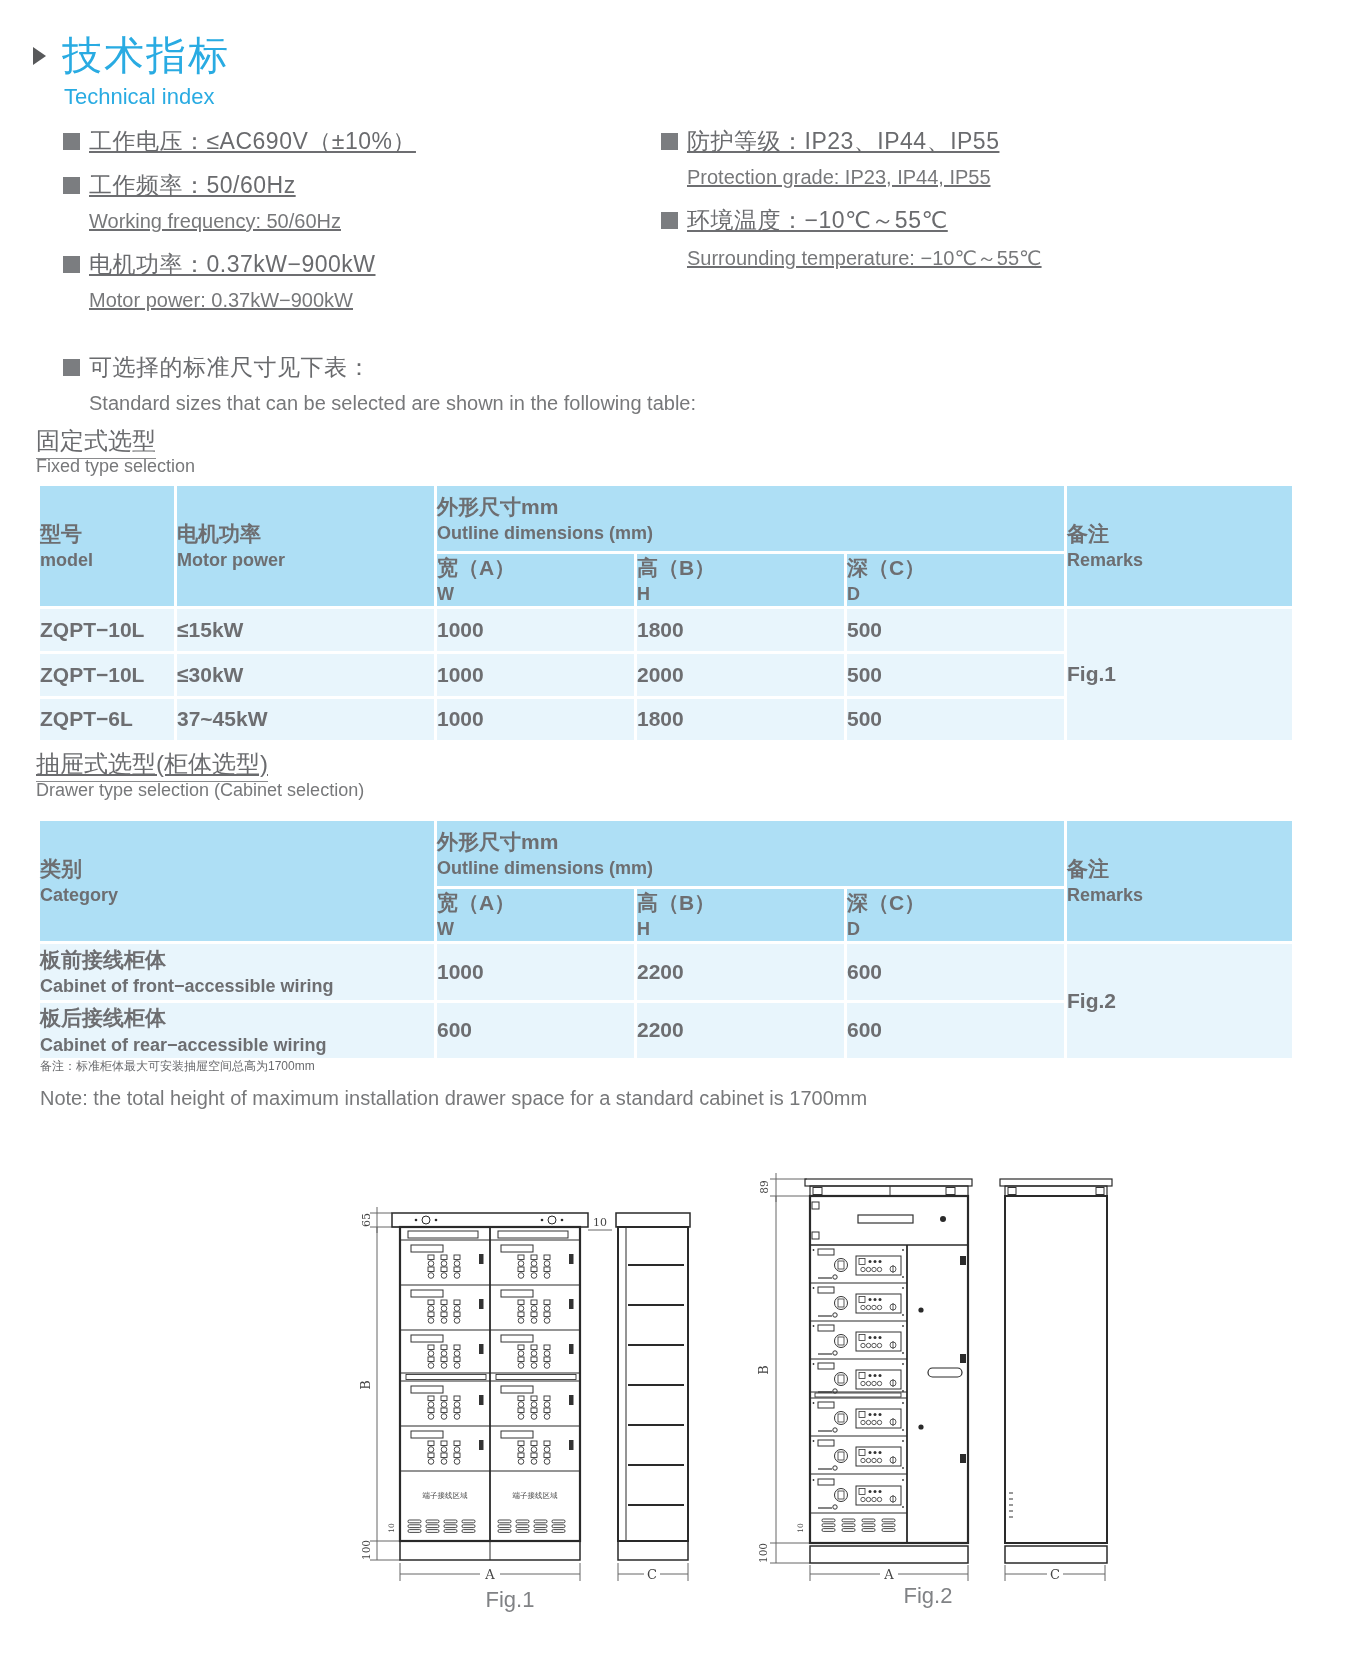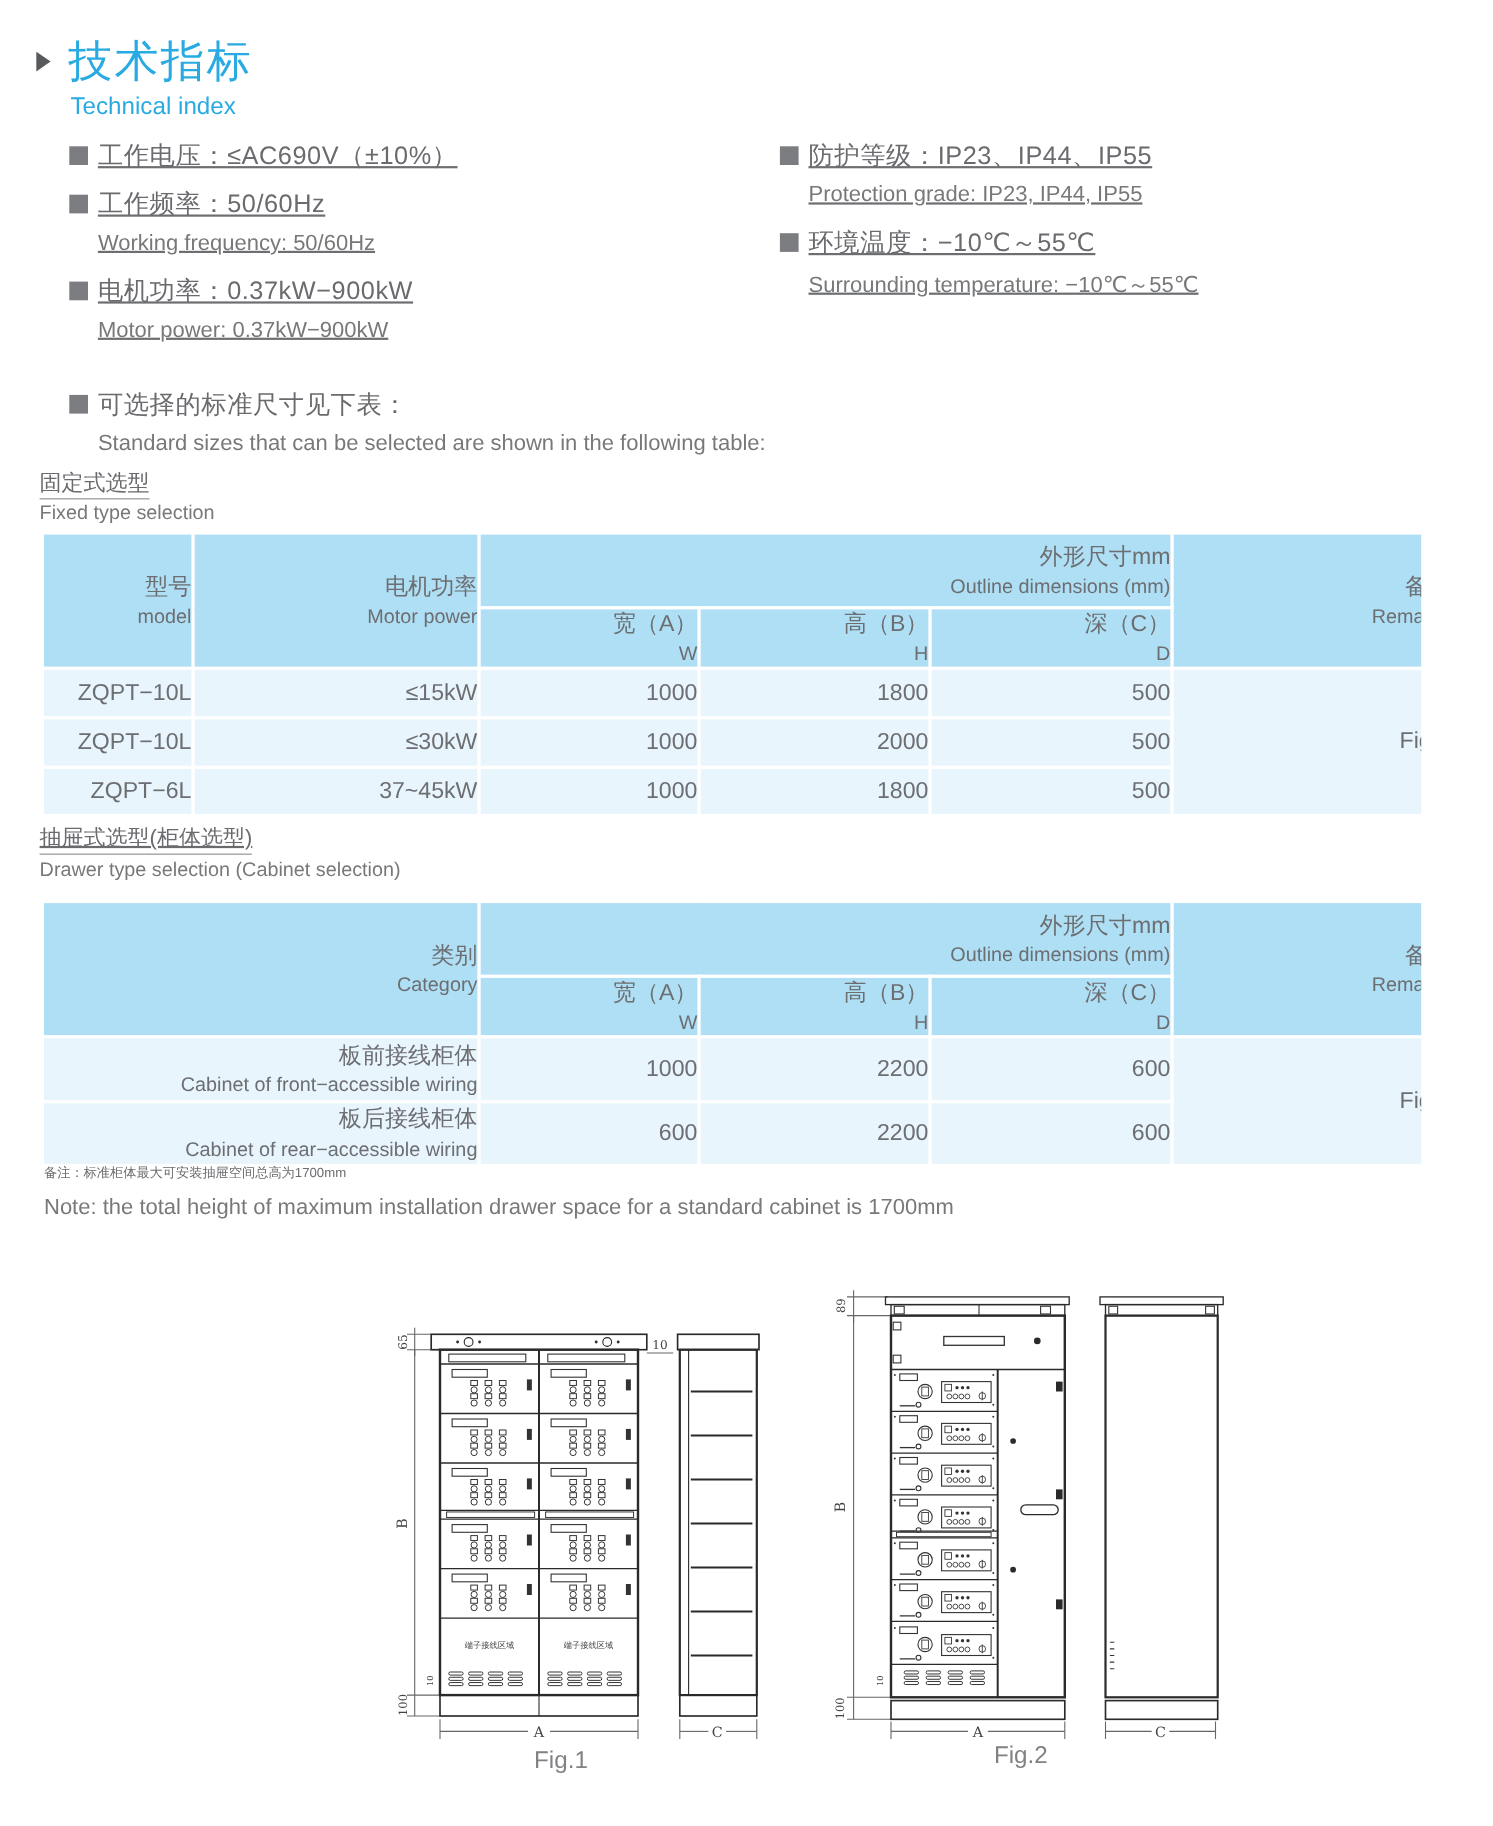--- a/index.html
+++ b/index.html
@@ -6,33 +6,33 @@
   #page{position:relative;width:1292px;height:1660px;background:#fff;overflow:hidden;
         font-family:"Liberation Sans","DejaVu Sans",sans-serif;color:#6d6e71;}
   
   .title-arrow{position:absolute;left:33px;top:47px;width:0;height:0;
       border-left:13px solid #58595b;border-top:9px solid transparent;border-bottom:9px solid transparent;}
   .title-zh{position:absolute;left:62px;top:28px;font-size:40px;color:#29abe2;letter-spacing:2px;}
   .title-en{position:absolute;left:64px;top:84px;font-size:22px;color:#29abe2;}
   
   .spec-col{position:absolute;text-decoration:underline;}
   #specs-left{left:63px;top:126px;width:620px;}
-  #specs-right{left:709px;top:126px;width:620px;}
+  #specs-right{left:661px;top:126px;width:620px;}
   .spec-item{margin-bottom:13px;}
   .spec-zh{font-size:23px;color:#6a6b6e;letter-spacing:0.5px;}
   .bullet{display:inline-block;width:17px;height:17px;background:#7b7d80;margin-right:9px;position:relative;top:1px;}
   .spec-en{font-size:20px;color:#77787a;margin:9px 0 16px 26px;}
   #spec-intro{position:absolute;left:63px;top:352px;}
   
-  .sec-zh{position:absolute;font-size:20px;color:#6a6b6e;border-bottom:1px solid #8a8b8d;padding-bottom:1px;}
+  .sec-zh{position:absolute;font-size:24px;color:#6a6b6e;border-bottom:1px solid #8a8b8d;padding-bottom:1px;}
   .sec-en{position:absolute;font-size:18px;color:#77787a;}
   
   .dtable{position:absolute;border-collapse:collapse;table-layout:fixed;width:1282px;}
-  .dtable th,.dtable td{border:3px solid #fff;text-align:right;vertical-align:middle;
-      font-weight:normal;color:#6d6e71;padding:0;}
+  .dtable th,.dtable td{border:3px solid #fff;text-align:left;vertical-align:middle;
+      font-weight:bold;color:#6d6e71;padding:0;}
   .dtable th{background:#aedff5;}
   .dtable td{background:#e8f5fc;}
   .zh{font-size:21px;line-height:1.3;}
   .en{font-size:18px;line-height:1.25;margin-top:2px;}
   .cellv{font-size:21px;}
   
   .note-zh{position:absolute;left:40px;top:1058px;font-size:12px;color:#6a6b6e;}
   .note-en{position:absolute;left:40px;top:1087px;font-size:20px;color:#77787a;}
   
   svg{position:absolute;}

